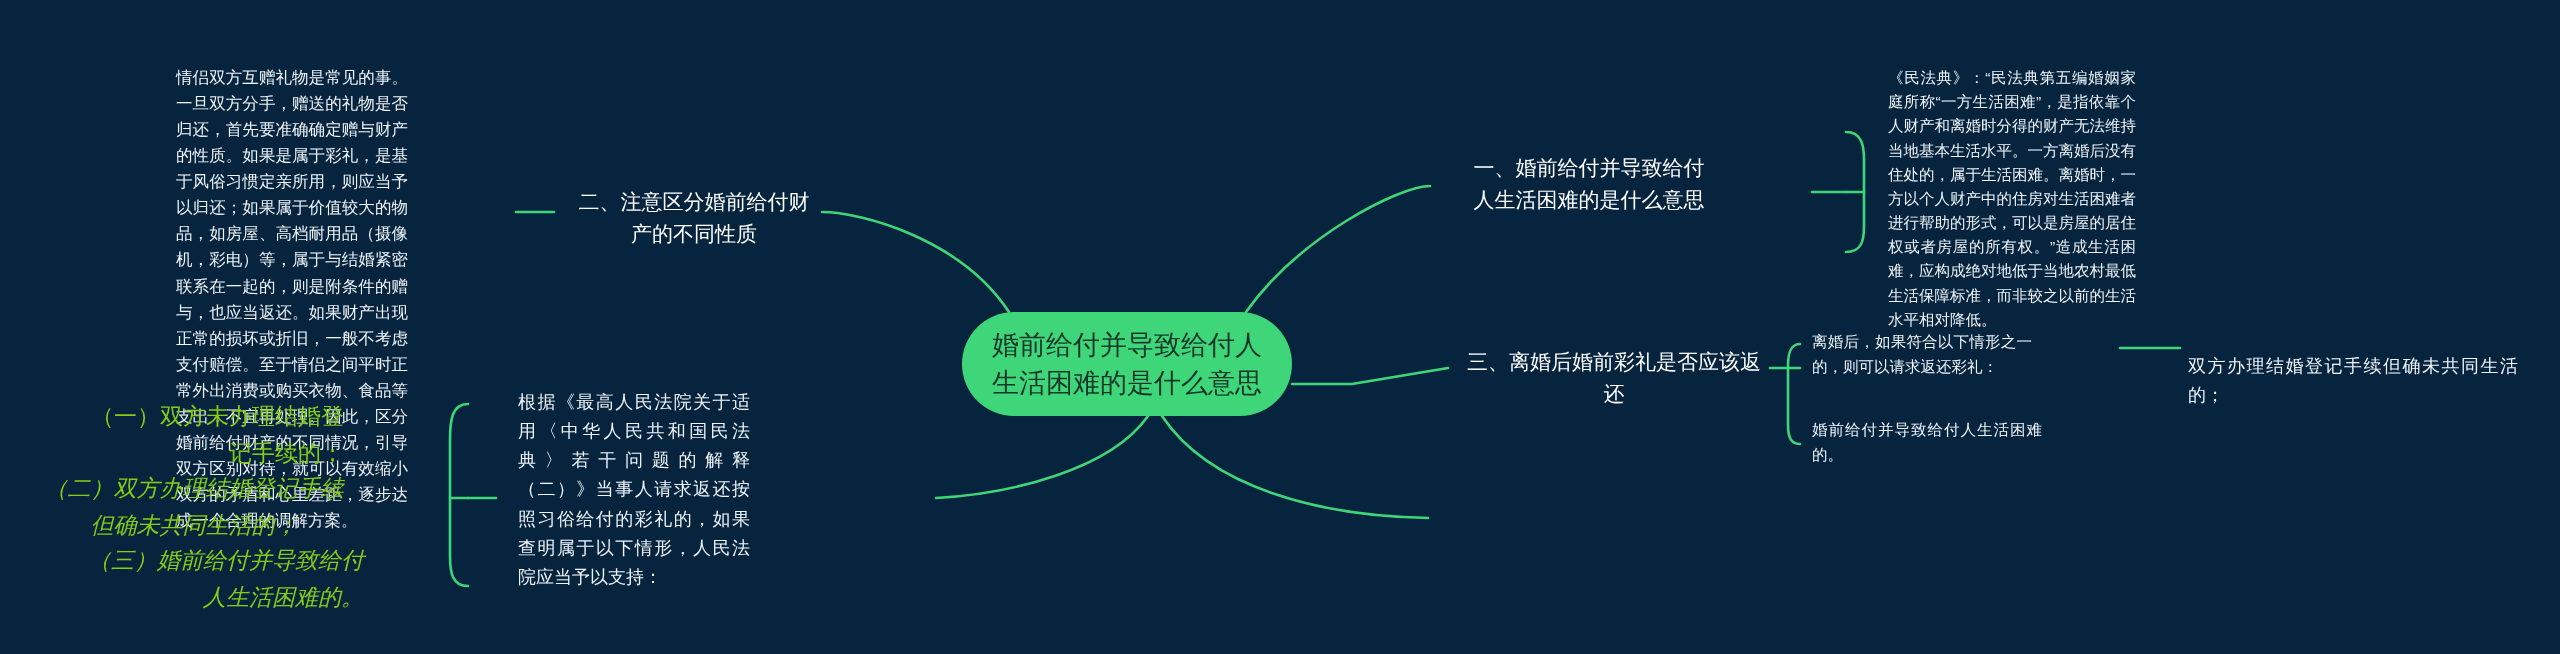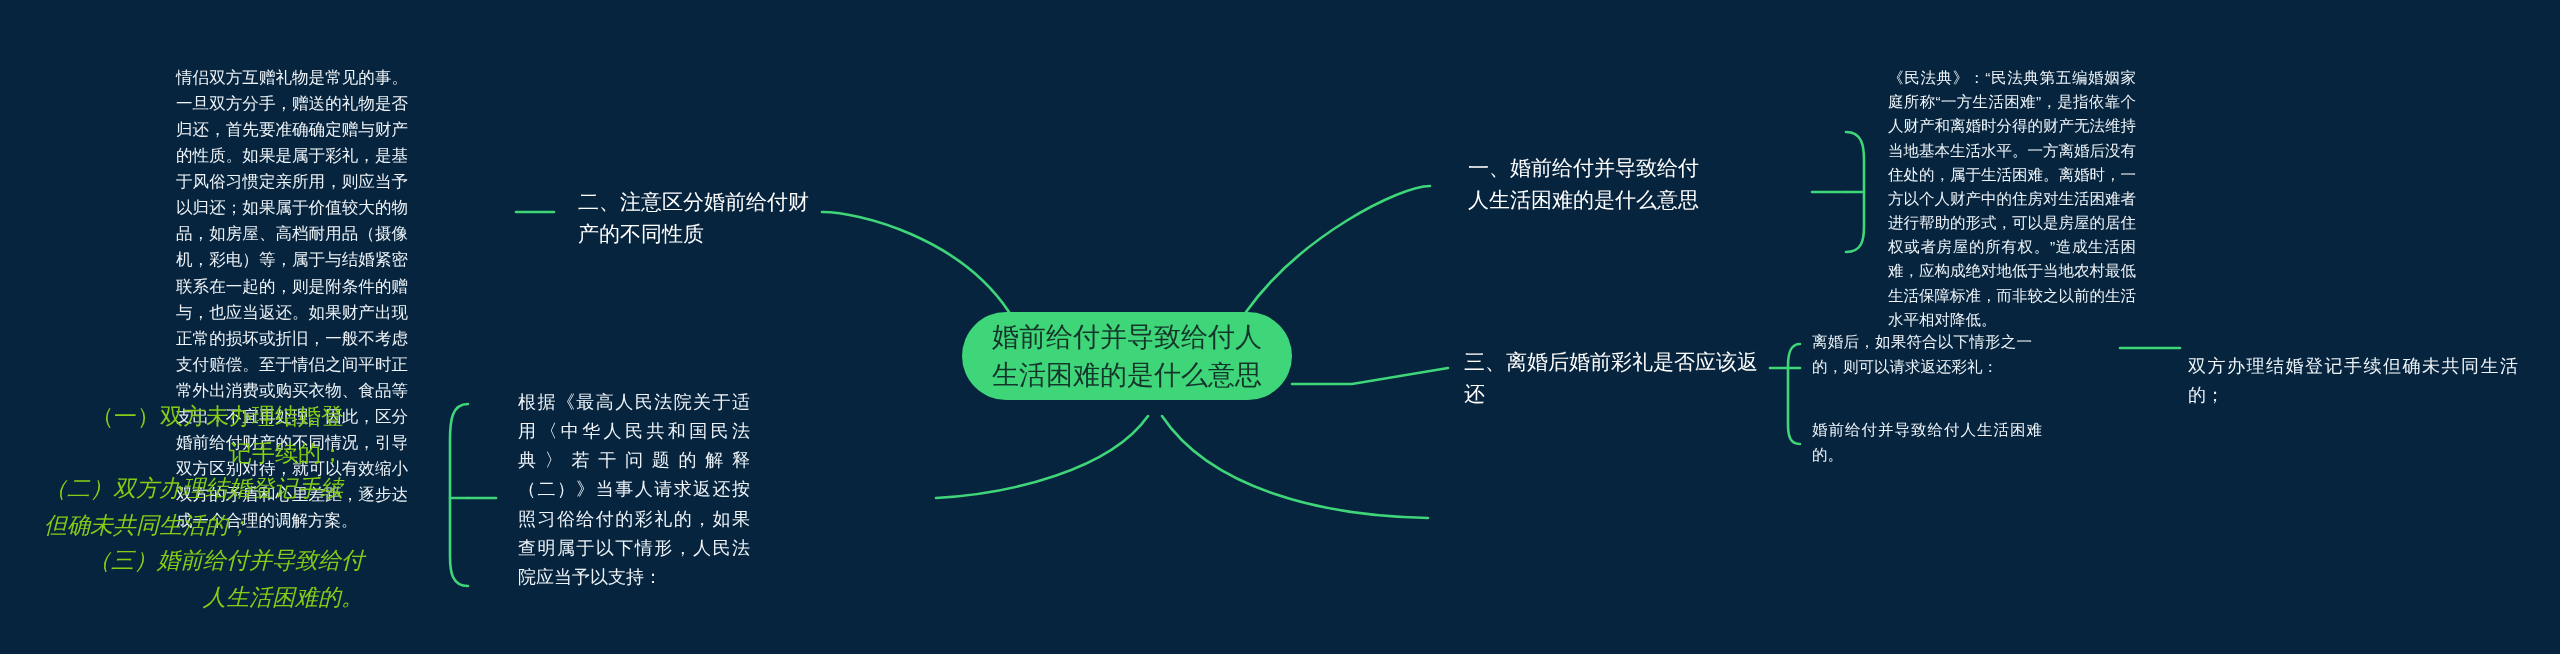--- a/index.html
+++ b/index.html
@@ -23,29 +23,30 @@
     height: 654px;
     pointer-events: none;
   }
 
   .node {
     position: absolute;
     color: #f2f6fa;
     line-height: 1.52;
     white-space: pre-wrap;
     word-break: break-all;
+    text-align: center;
   }
 
   
   .root {
     position: absolute;
     left: 962px;
     top: 312px;
     width: 330px;
-    height: 88px;
+    height: 104px;
     background: #3fd67a;
     border-radius: 52px;
     color: #14352a;
     font-size: 27px;
     line-height: 1.42;
     display: flex;
     align-items: center;
     justify-content: center;
     text-align: center;
     padding: 0 22px;

